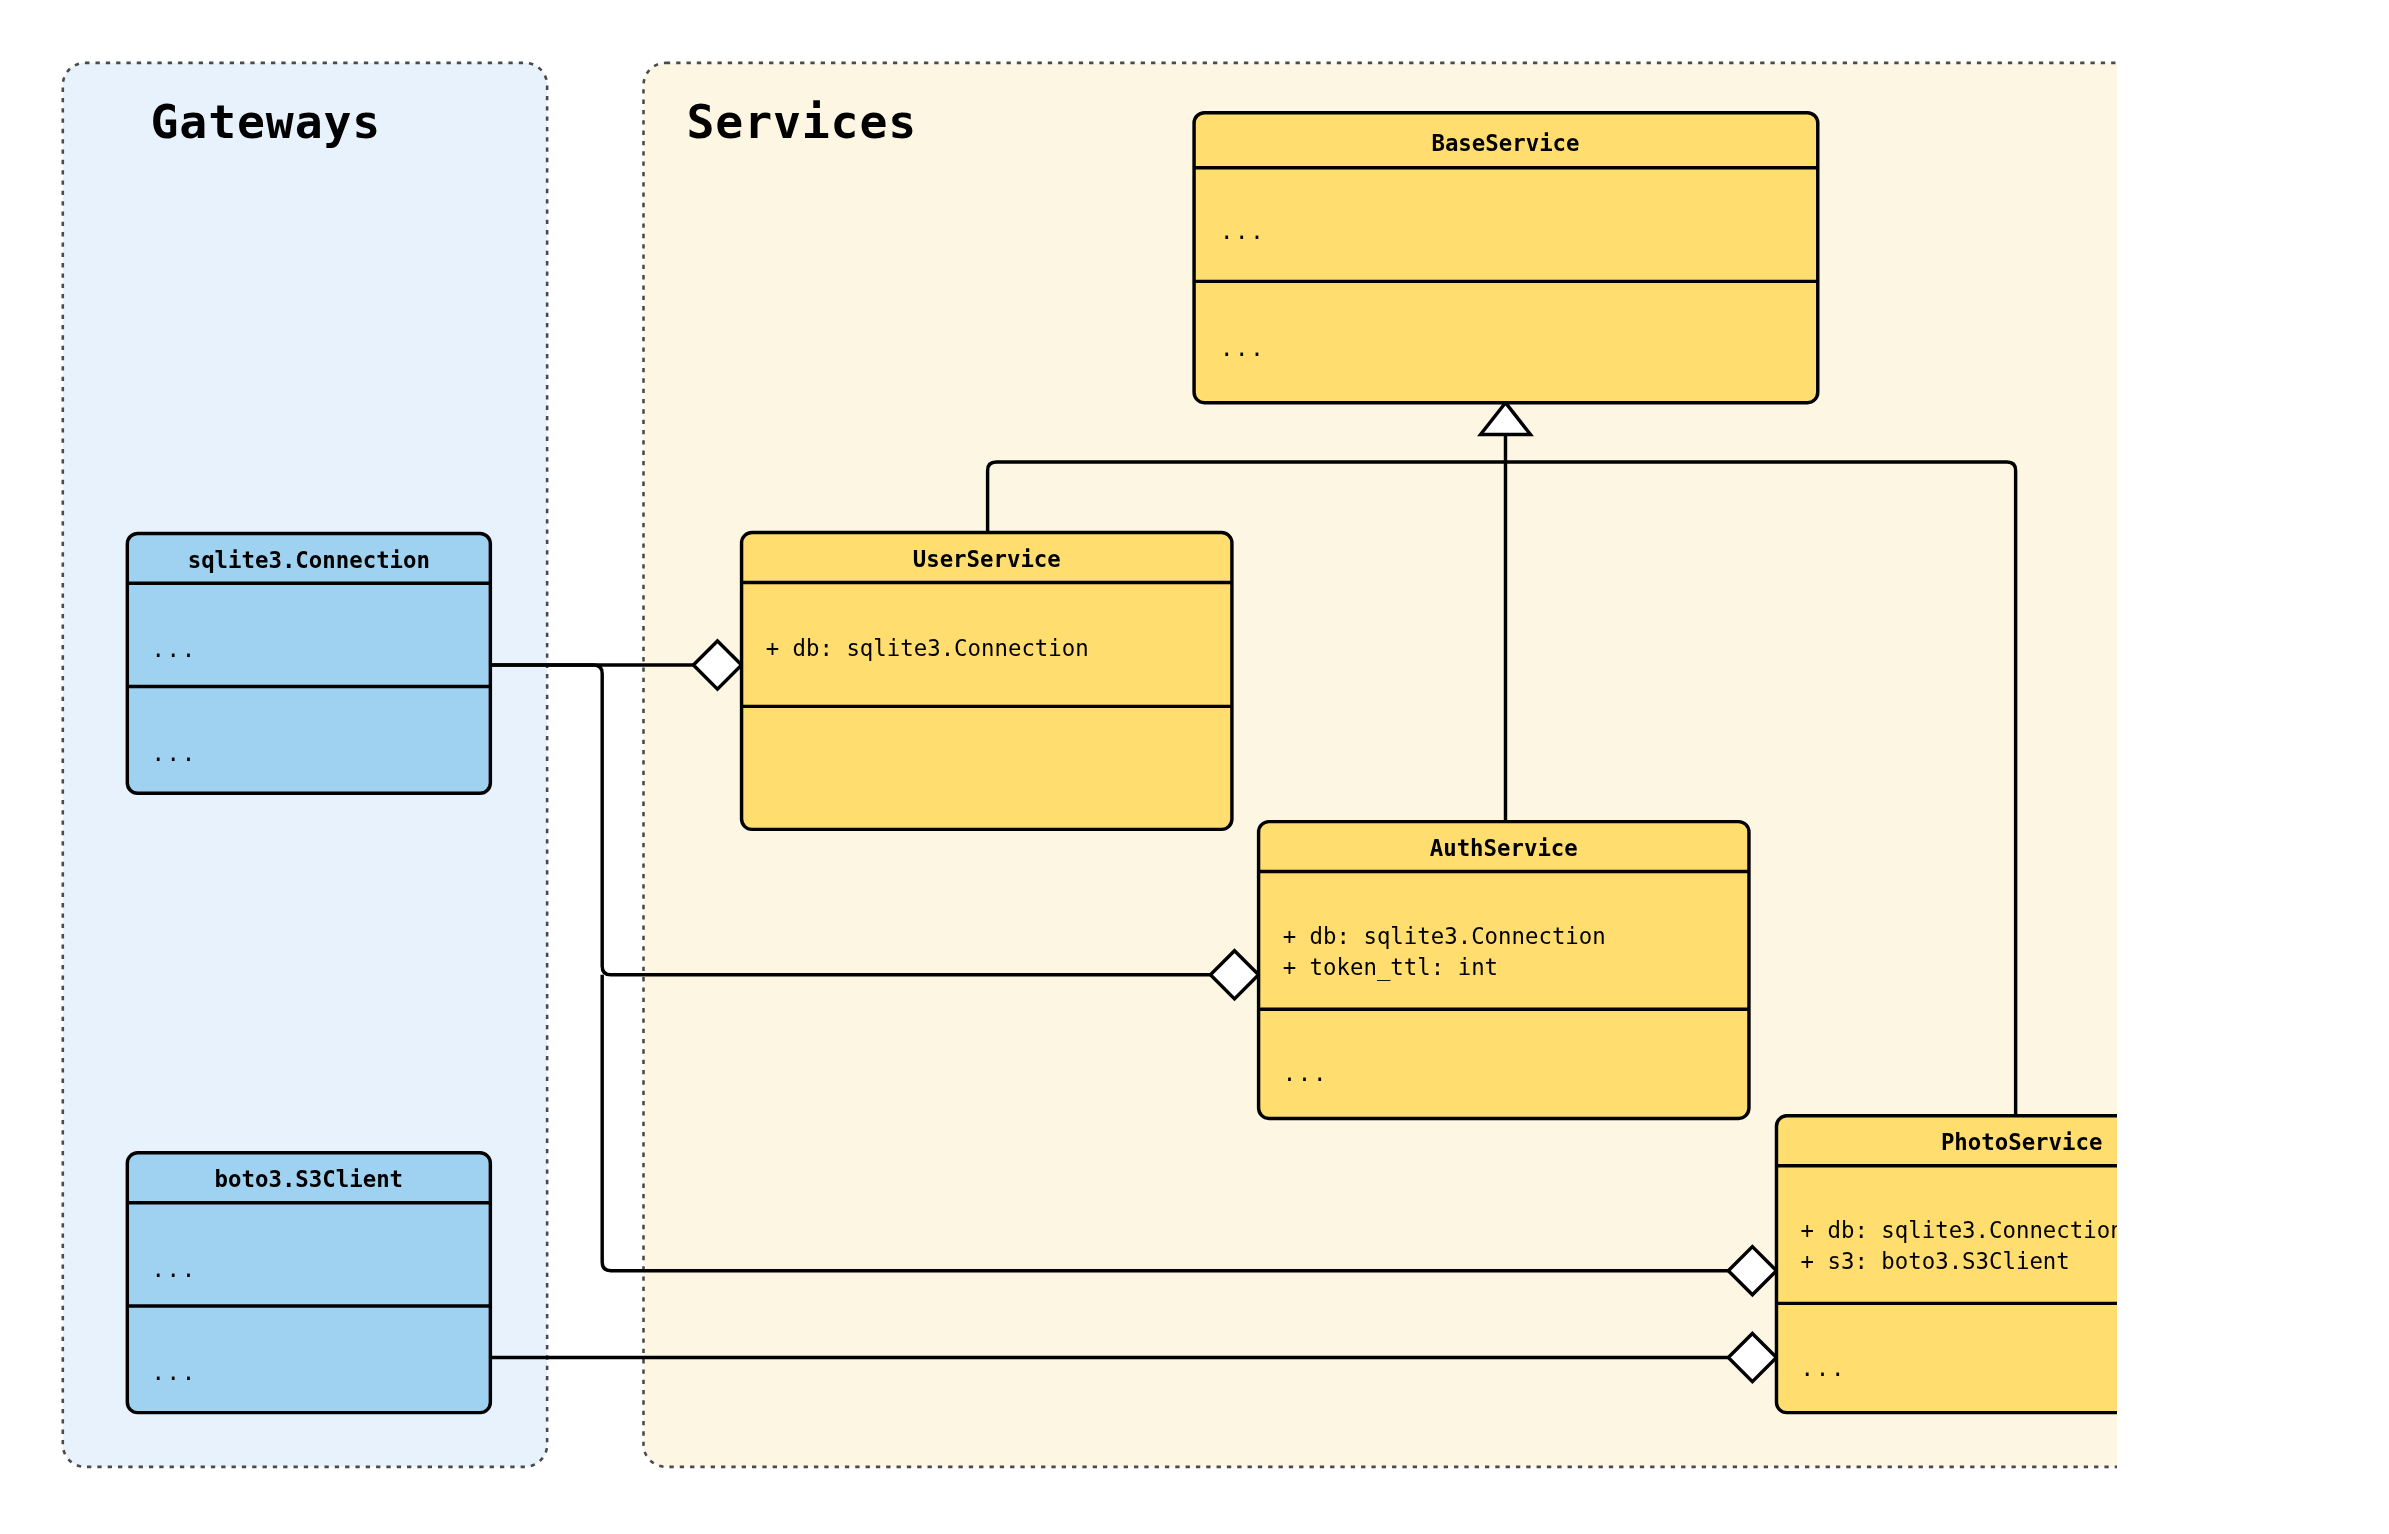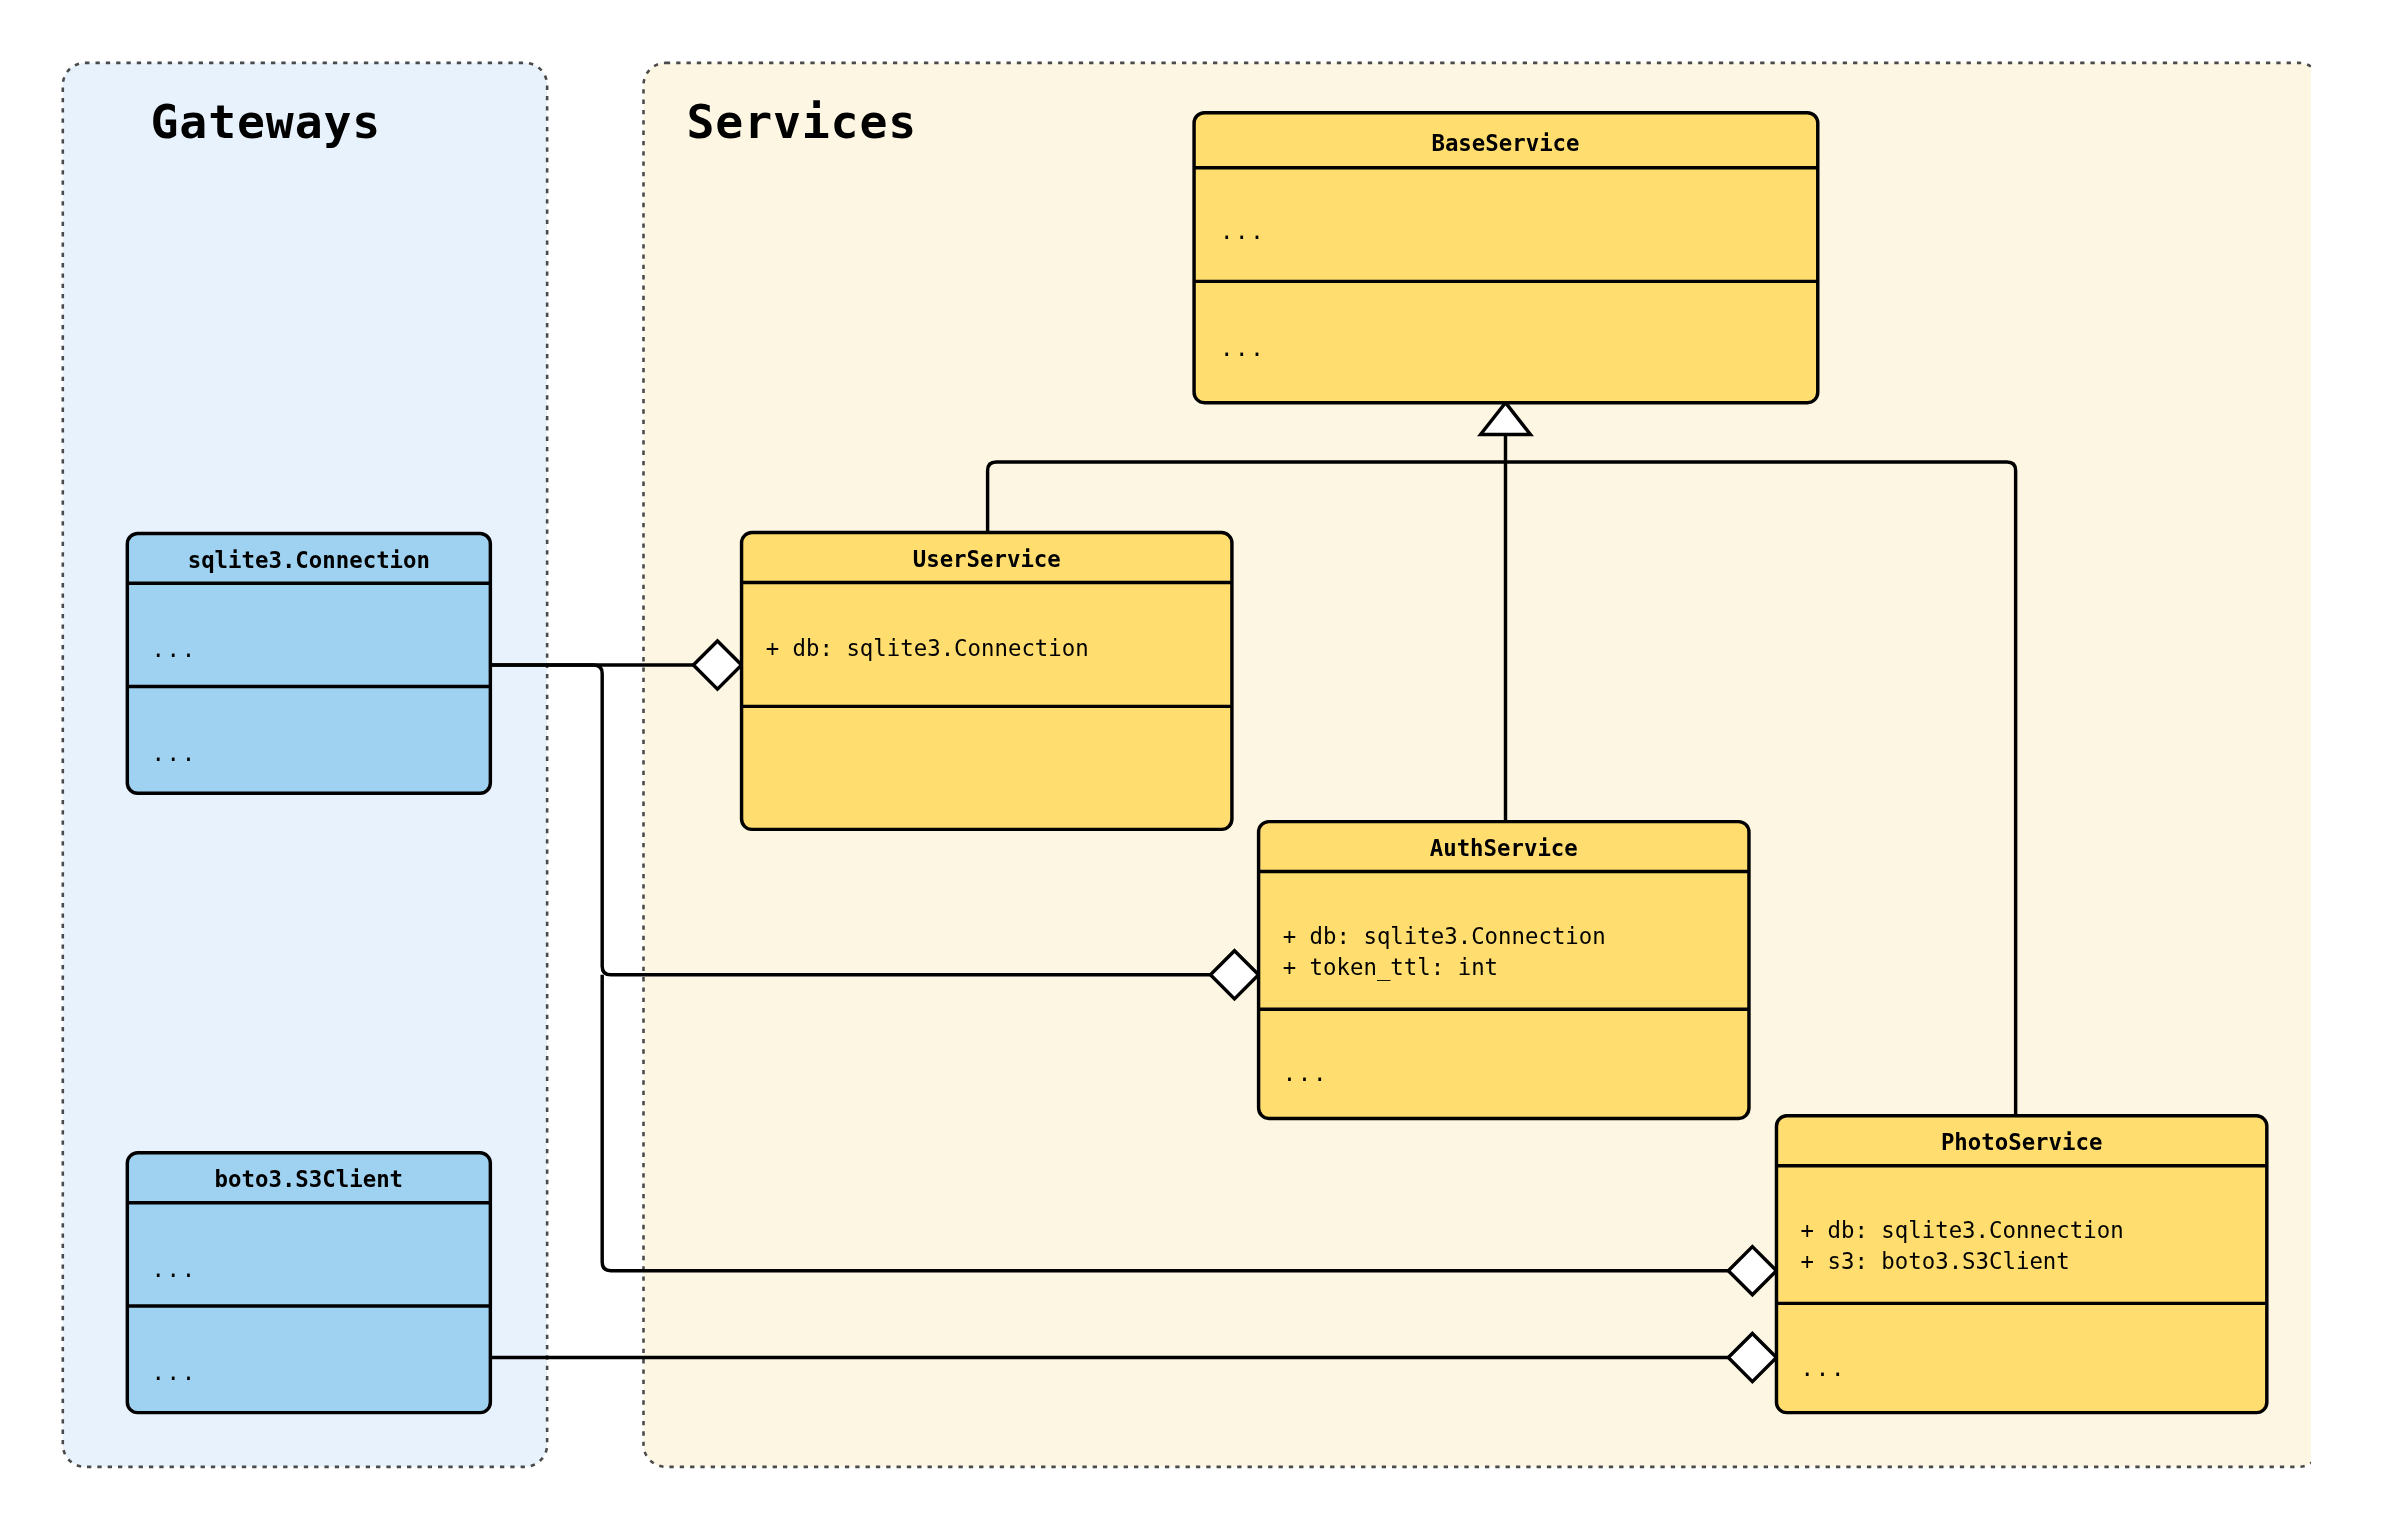--- a/index.html
+++ b/index.html
@@ -5,21 +5,21 @@
   html, body {
     margin: 0;
     padding: 0;
     background: #ffffff;
   }
   body {
     font-family: "DejaVu Sans Mono", monospace;
   }
   #diagram-root {
     position: relative;
-    width: 2311px;
+    width: 2117px;
     height: 1534px;
     background: #ffffff;
     overflow: hidden;
     text-align: center;
   }
   svg.canvas {
     position: absolute;
     top: 0;
     left: 0;
     width: 2389px;

